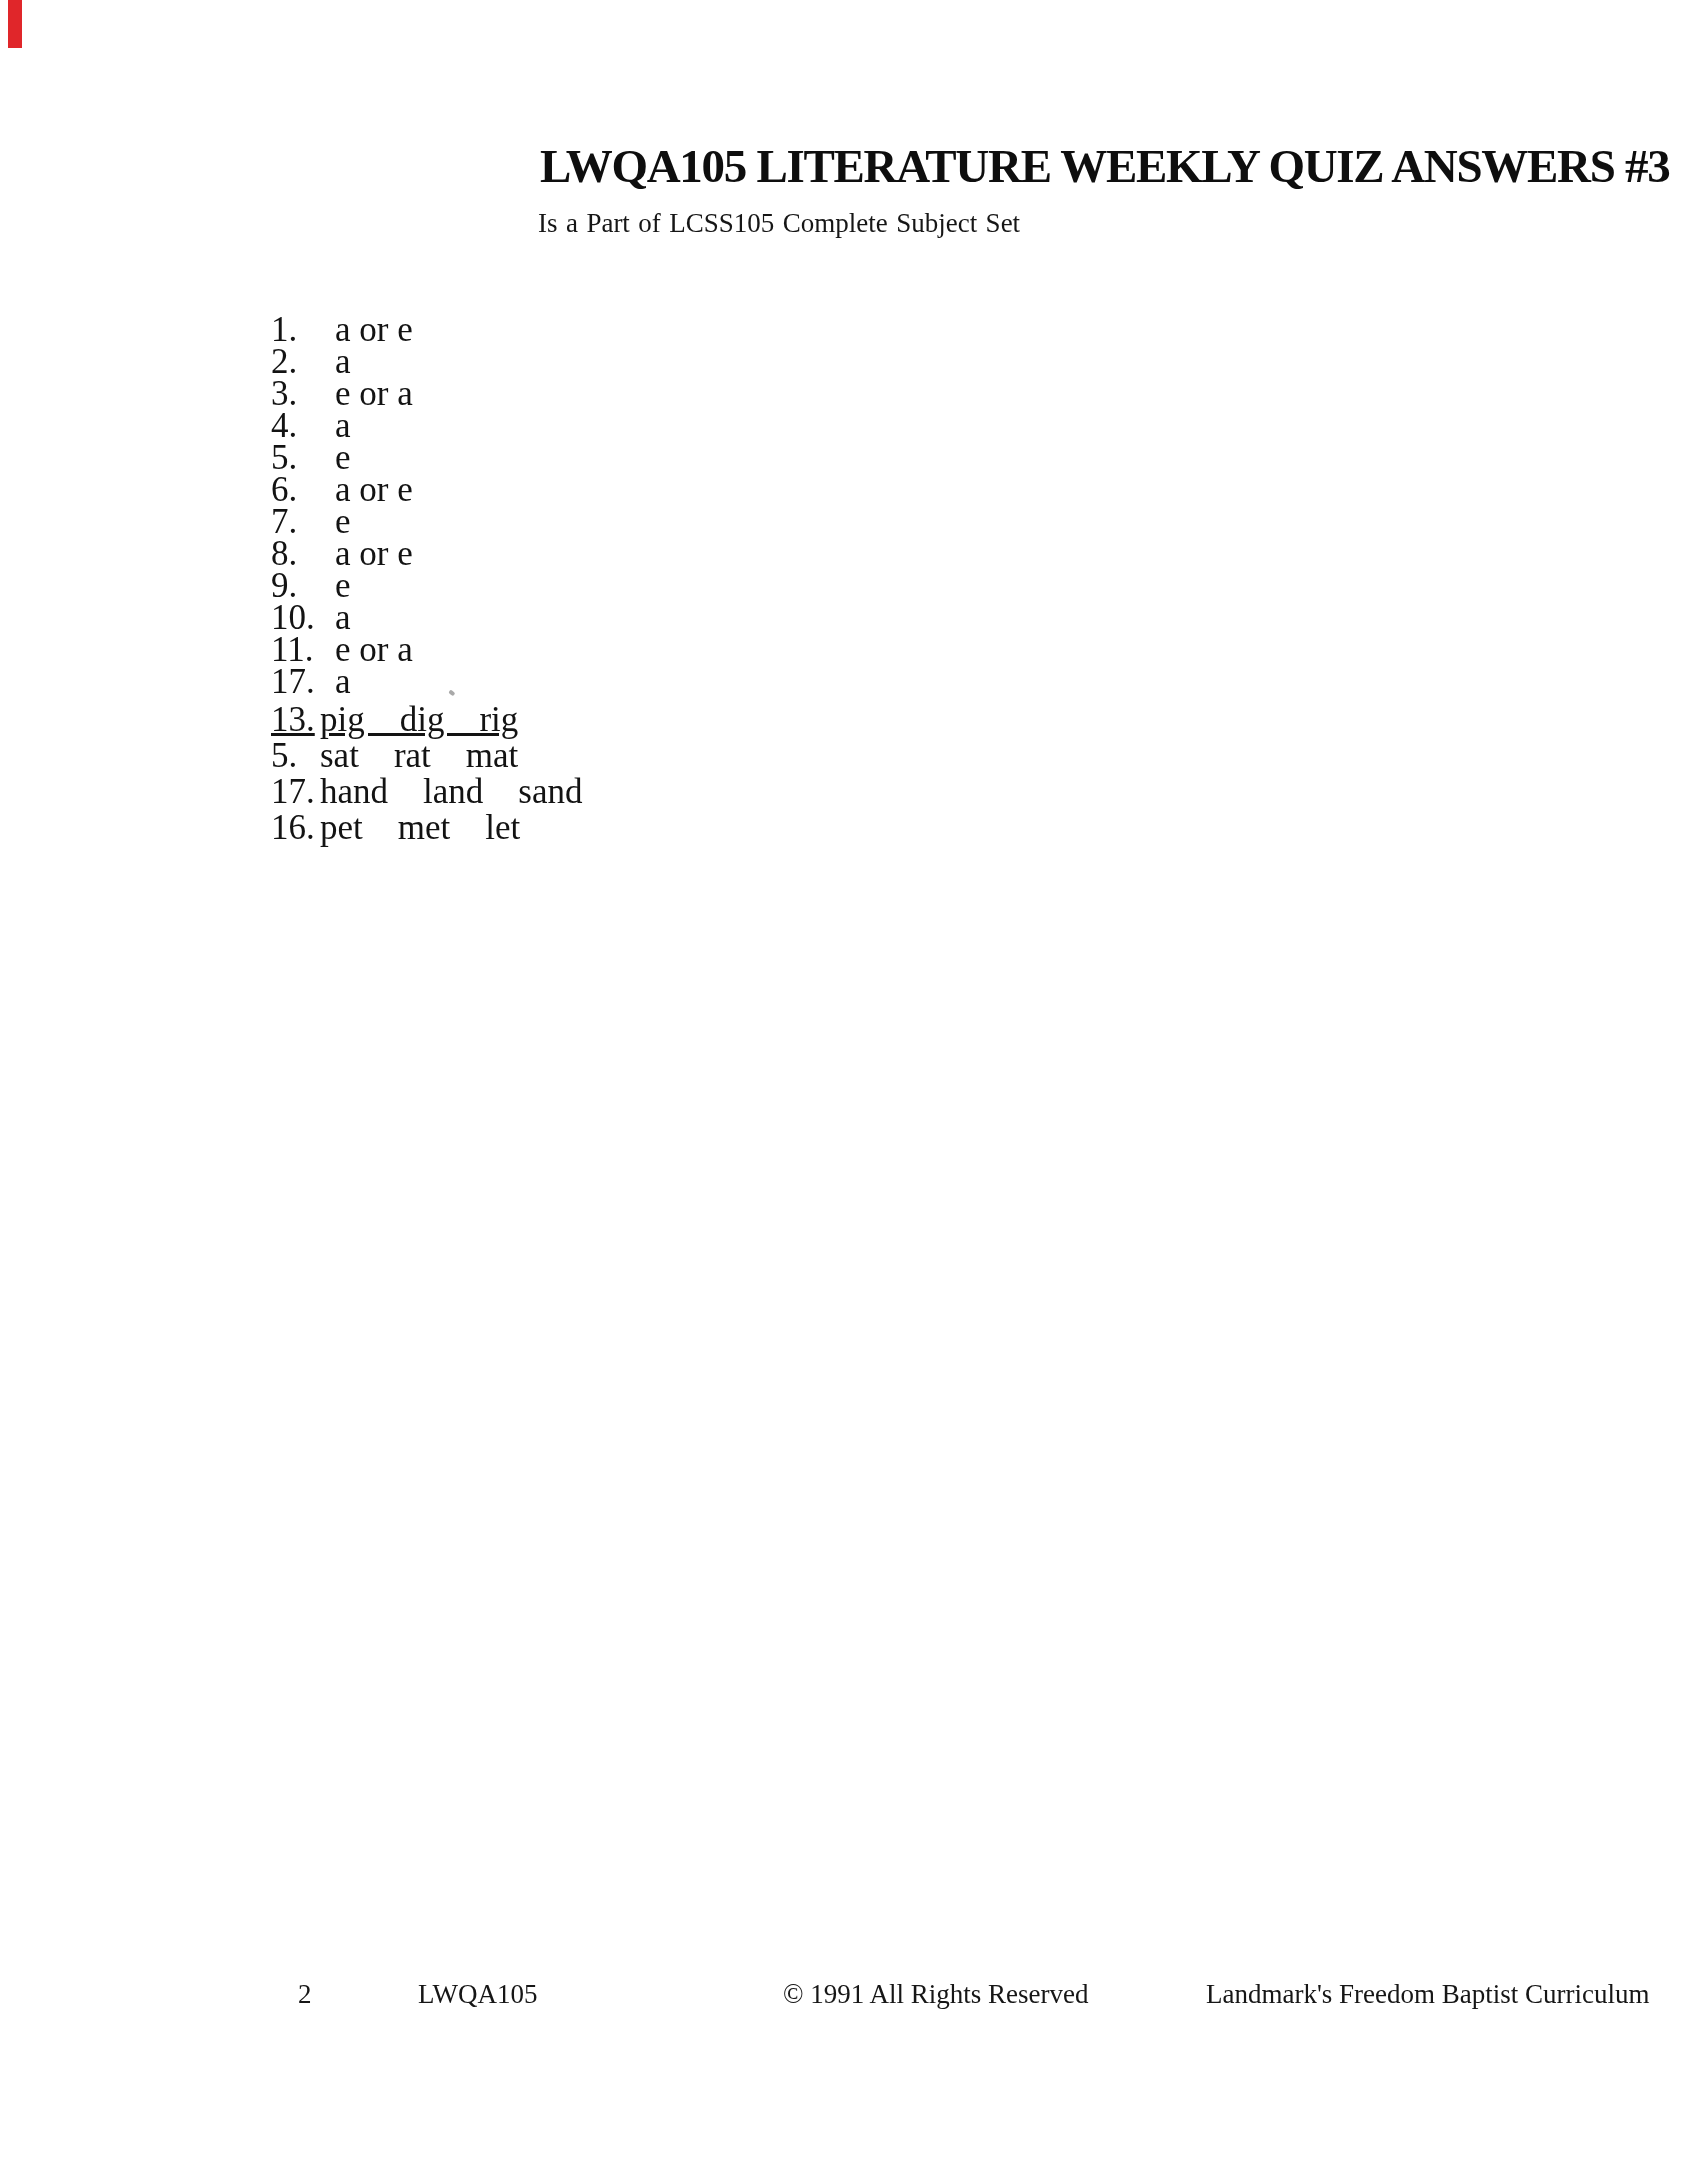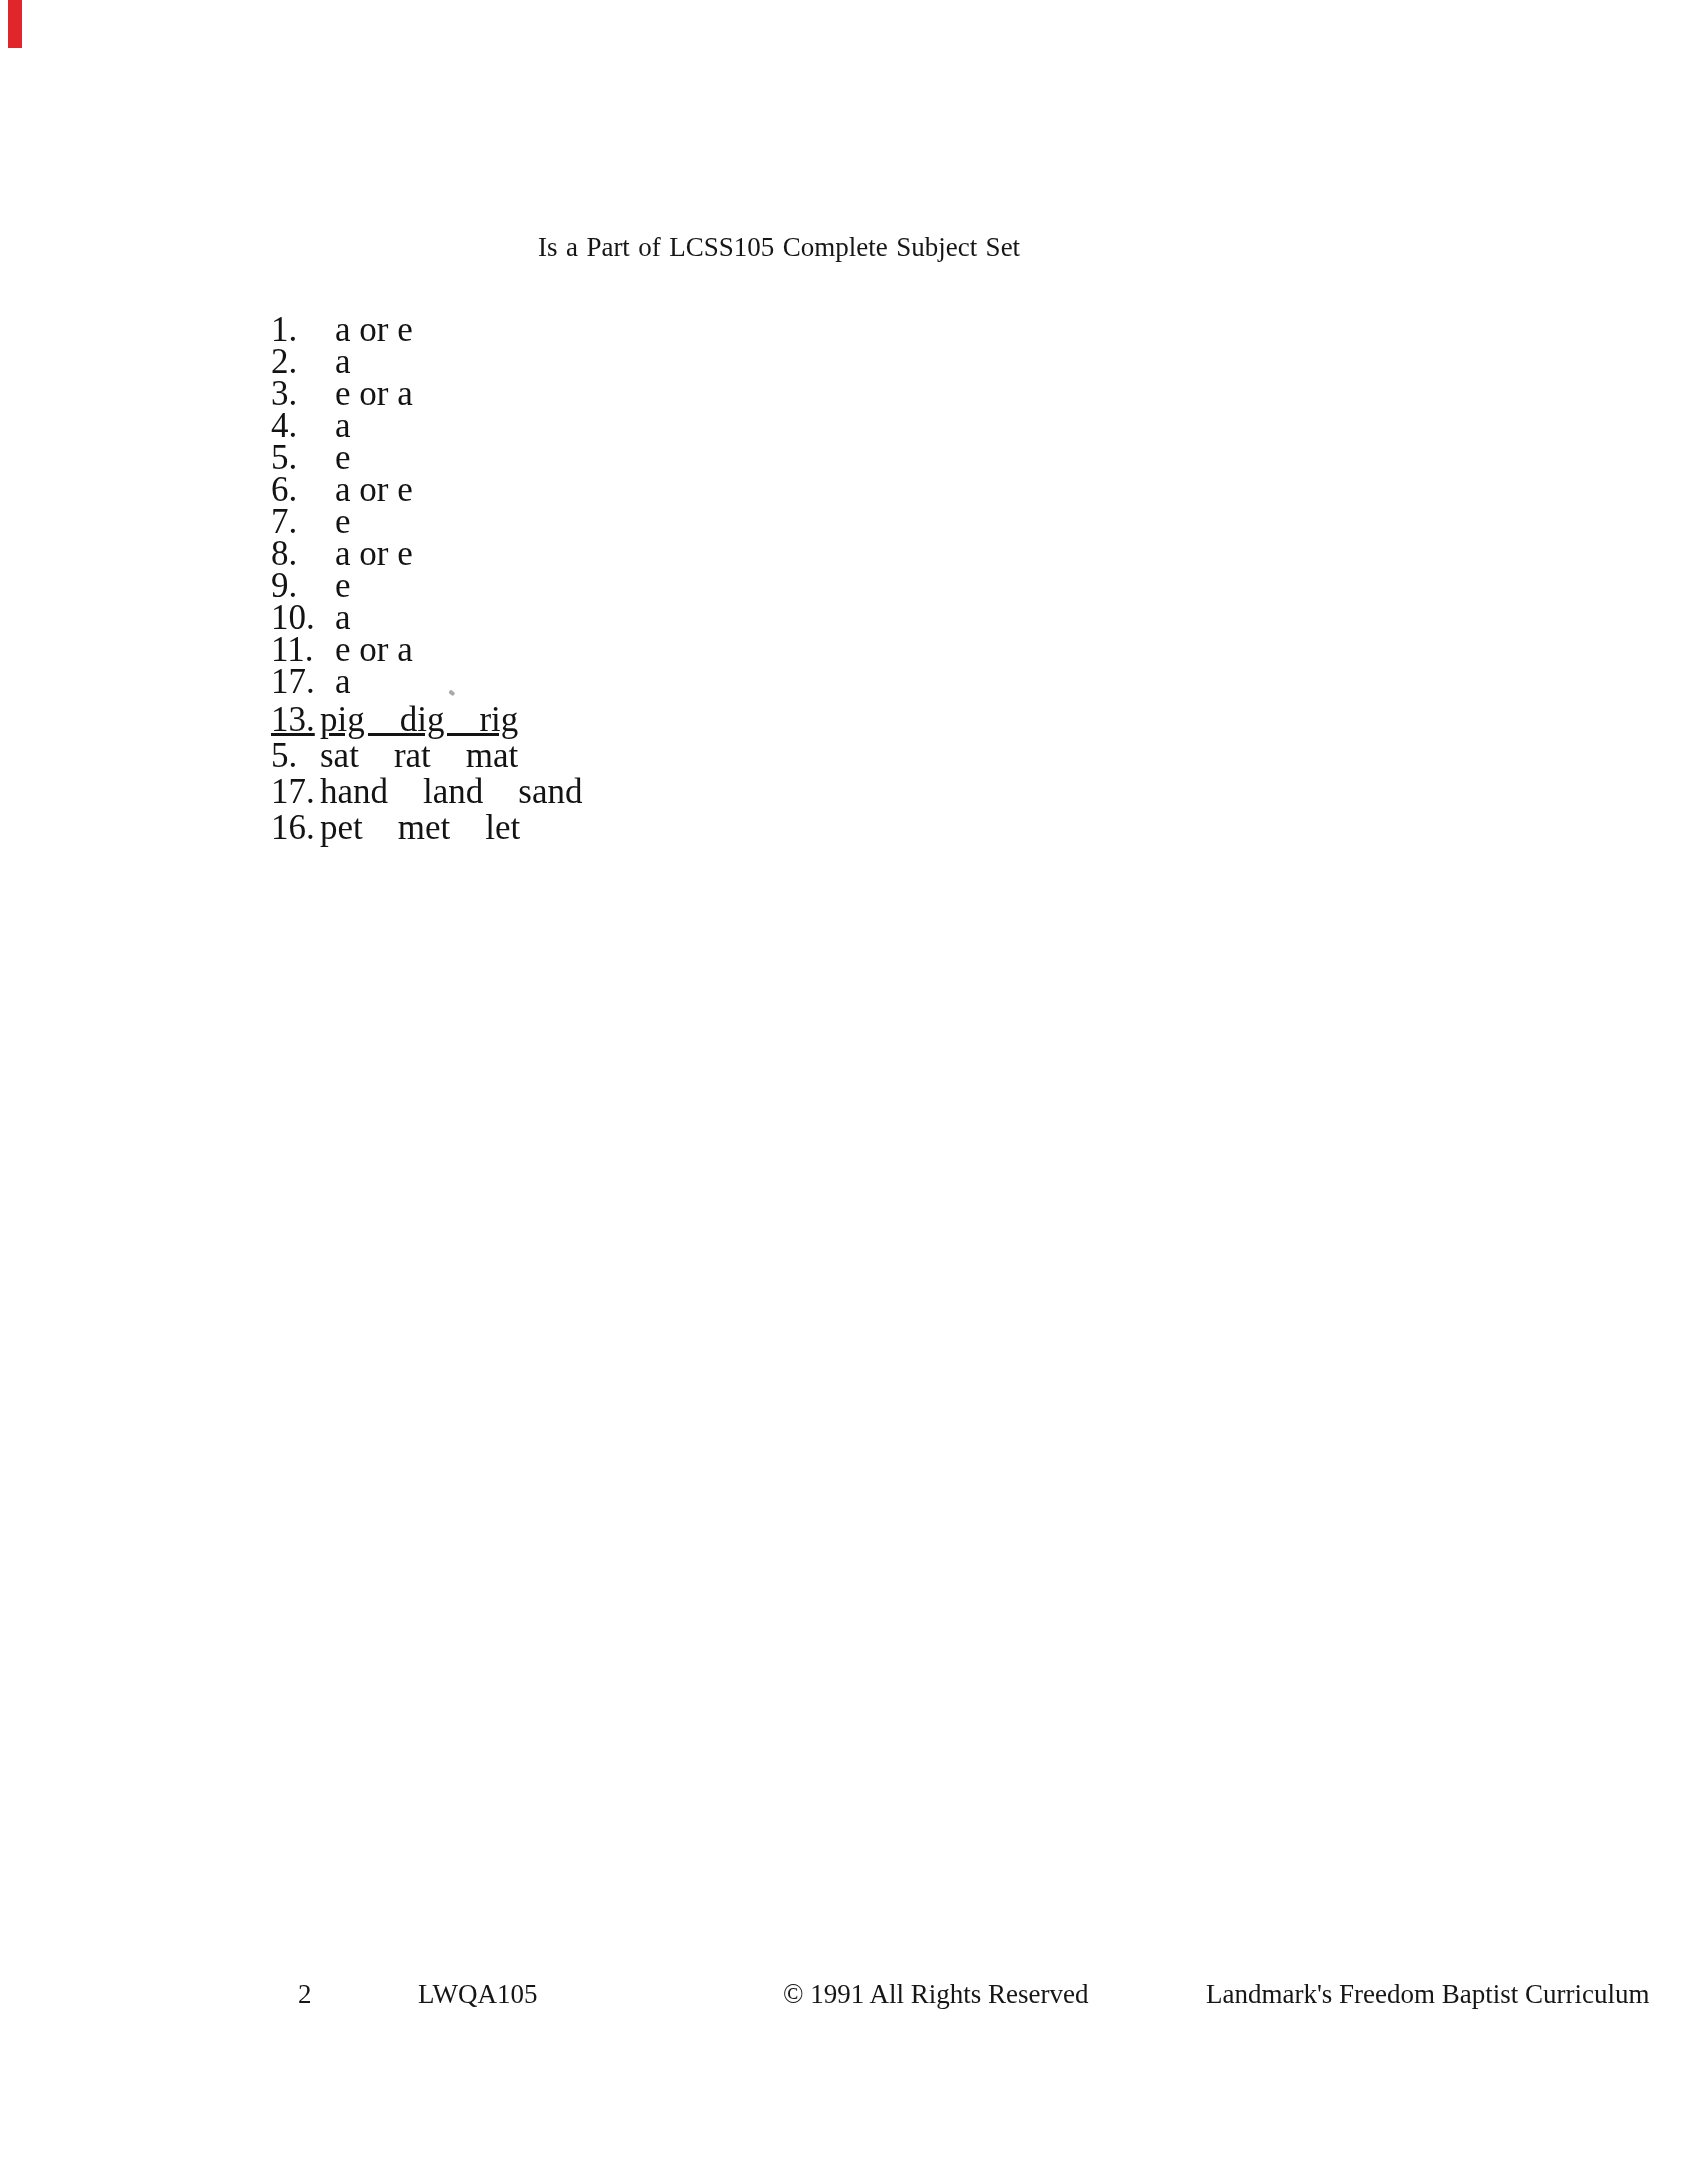--- a/index.html
+++ b/index.html
@@ -34,21 +34,21 @@
     font-size: 47px;
     font-weight: bold;
     letter-spacing: -1.3px;
     white-space: nowrap;
     line-height: 1.15;
     color: #0e0e0e;
   }
   .subtitle {
     position: absolute;
     left: 538px;
-    top: 232px;
+    top: 208px;
     font-size: 27px;
     word-spacing: 1.7px;
     white-space: nowrap;
     line-height: 1.15;
     color: #161616;
   }
   .answer-list {
     position: absolute;
     left: 271px;
     top: 314px;
@@ -106,20 +106,21 @@
   .footer .copy { left: 783px; }
   .footer .pub  { left: 1206px; }
 </style>
 </head>
 <body>
 
 <div class="page">
 
   <div class="red-stripe" style="background: rgb(224, 38, 42);"></div>
 
+  <div class="title">LWQA105 LITERATURE WEEKLY QUIZ ANSWERS #3</div>
 
   <div class="subtitle">Is a Part of LCSS105 Complete Subject Set</div>
 
   <div class="answer-list">
       <div class="answer-row"><span class="num">1.</span><span class="ans">a or e</span></div>
       <div class="answer-row"><span class="num">2.</span><span class="ans">a</span></div>
       <div class="answer-row"><span class="num">3.</span><span class="ans">e or a</span></div>
       <div class="answer-row"><span class="num">4.</span><span class="ans">a</span></div>
       <div class="answer-row"><span class="num">5.</span><span class="ans">e</span></div>
       <div class="answer-row"><span class="num">6.</span><span class="ans">a or e</span></div>

